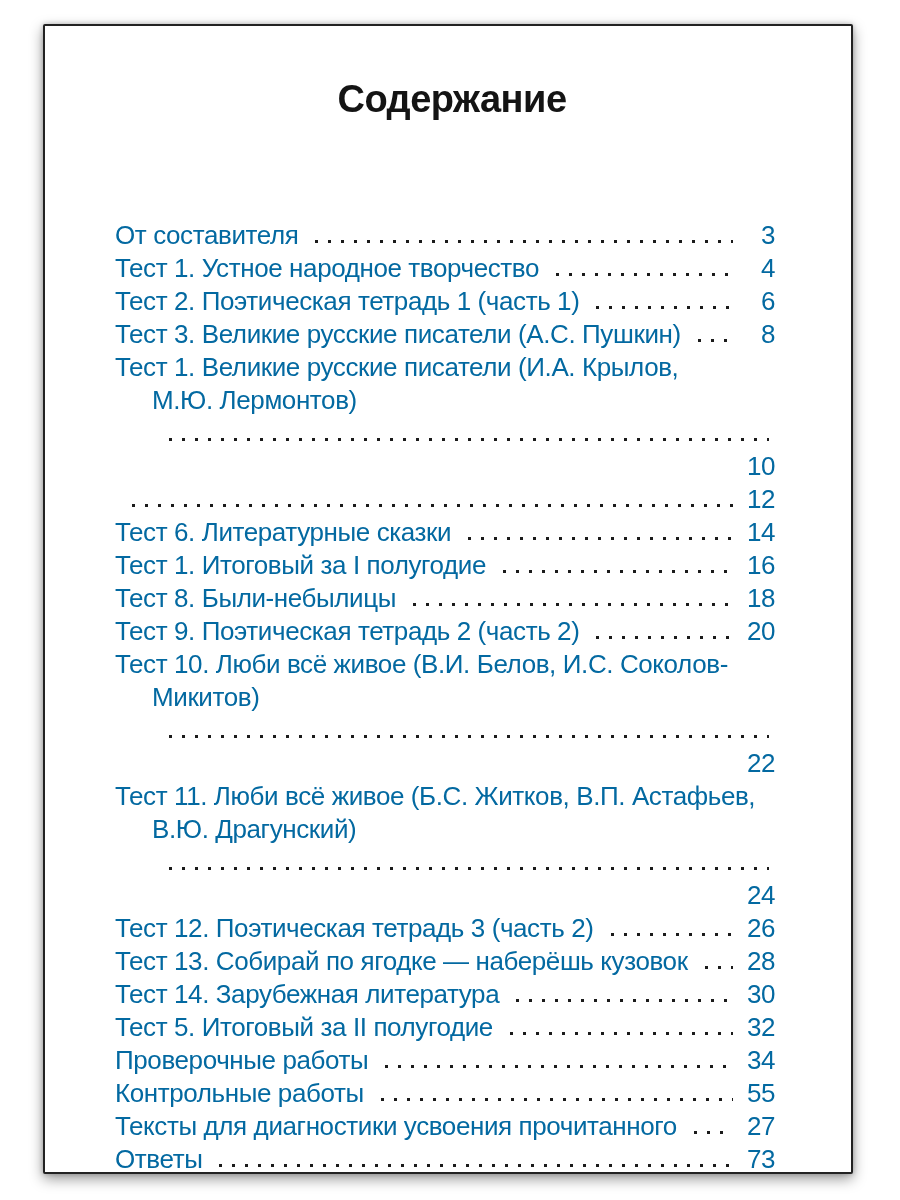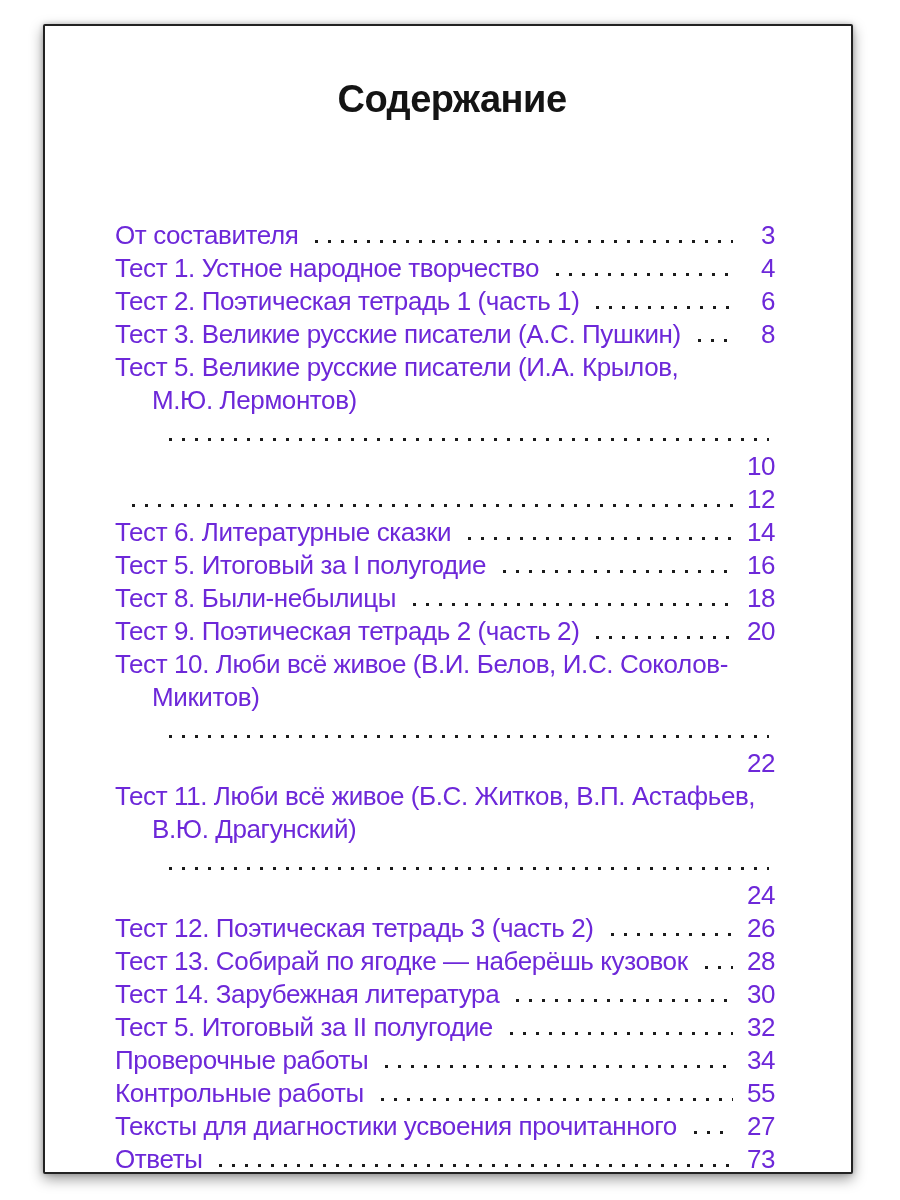--- a/index.html
+++ b/index.html
@@ -31,21 +31,21 @@
     letter-spacing: -0.5px;
     color: #141414;
   }
   .toc {
     position: absolute;
     top: 193px;
     left: 70px;
     width: 660px;
     font-size: 26px;
     letter-spacing: -0.4px;
-    color: #6d28d9;
+    color: #0369a1;
   }
   .toc-entry { margin: 0; }
   .entry-first-line {
     display: block;
     line-height: 33px;
     white-space: nowrap;
   }
   .entry-last-line {
     display: flex;
     align-items: stretch;
@@ -110,21 +110,21 @@
   <div class="toc-entry">
 
     <div class="entry-last-line">
       <span class="entry-text">Тест 3. Великие русские писатели (А.С. Пушкин)</span>
       <span class="leader"></span>
       <span class="page-num">8</span>
     </div>
   </div>
 
   <div class="toc-entry">
-    <span class="entry-first-line">Тест 5. Великие русские писатели (И.А. Крылов,</span>
+    <span class="entry-first-line">Тест 1. Великие русские писатели (И.А. Крылов,</span>
     <div class="entry-last-line indent">
       <span class="entry-text">М.Ю. Лермонтов)</span>
       <span class="leader"></span>
       <span class="page-num">10</span>
     </div>
   </div>
 
   <div class="toc-entry">
 
     <div class="entry-last-line">
@@ -138,21 +138,21 @@
     <div class="entry-last-line">
       <span class="entry-text">Тест 6. Литературные сказки</span>
       <span class="leader"></span>
       <span class="page-num">14</span>
     </div>
   </div>
 
   <div class="toc-entry">
 
     <div class="entry-last-line">
-      <span class="entry-text">Тест 5. Итоговый за I полугодие</span>
+      <span class="entry-text">Тест 1. Итоговый за I полугодие</span>
       <span class="leader"></span>
       <span class="page-num">16</span>
     </div>
   </div>
 
   <div class="toc-entry">
 
     <div class="entry-last-line">
       <span class="entry-text">Тест 8. Были-небылицы</span>
       <span class="leader"></span>

